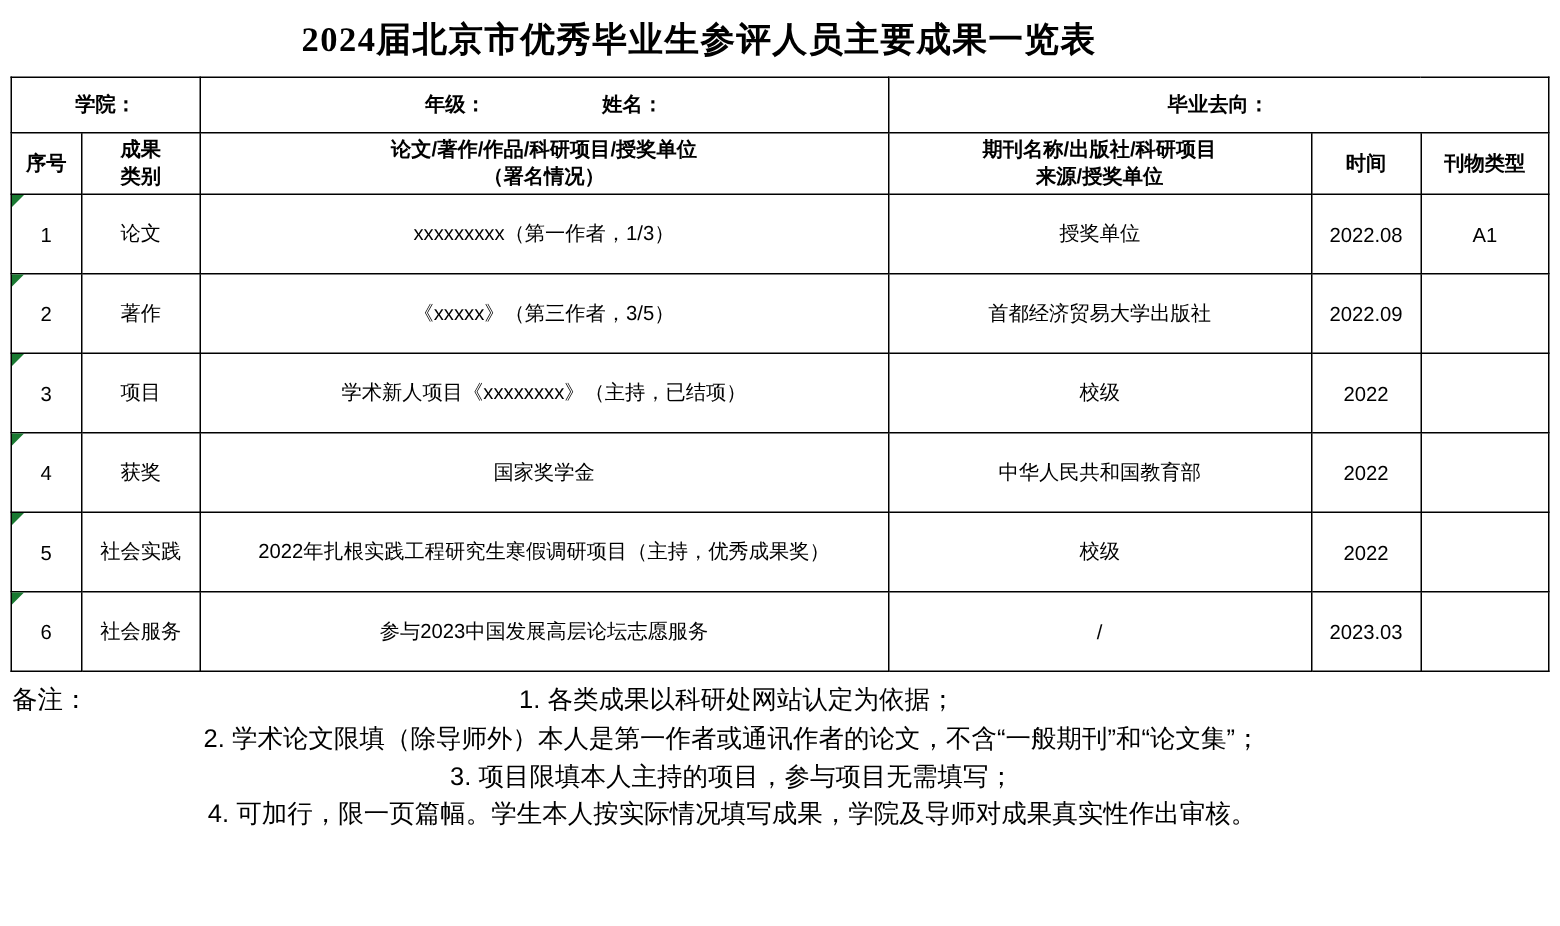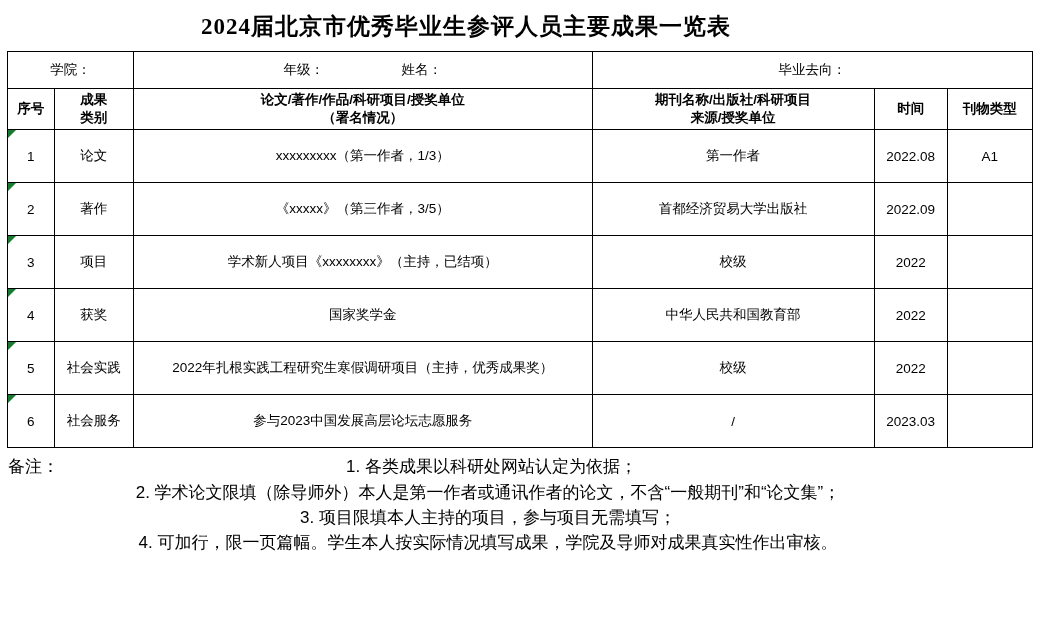--- a/index.html
+++ b/index.html
@@ -43,21 +43,21 @@
     position: relative;
   }
   .hdr-row td {
     font-weight: bold;
     font-size: 14px;
     line-height: 1.35;
   }
   .info-row td {
     border: 1px solid #000000;
     height: 32px;
-    font-weight: normal;
+    font-weight: bold;
     font-size: 14.5px;
   }
   .info-cell {
     text-align: left;
     padding-left: 8px;
   }
   .info-center {
     text-align: center;
   }
   
@@ -141,21 +141,21 @@
           <div>来源/授奖单位</div>
         </td>
         <td>时间</td>
         <td>刊物类型</td>
       </tr>
 
       <tr class="data-row">
         <td class="mark">1</td>
         <td>论文</td>
         <td>xxxxxxxxx（第一作者，1/3）</td>
-        <td>第一作者</td>
+        <td>授奖单位</td>
         <td>2022.08</td>
         <td>A1</td>
       </tr>
 
       <tr class="data-row">
         <td class="mark">2</td>
         <td>著作</td>
         <td>《xxxxx》（第三作者，3/5）</td>
         <td>首都经济贸易大学出版社</td>
         <td>2022.09</td>

